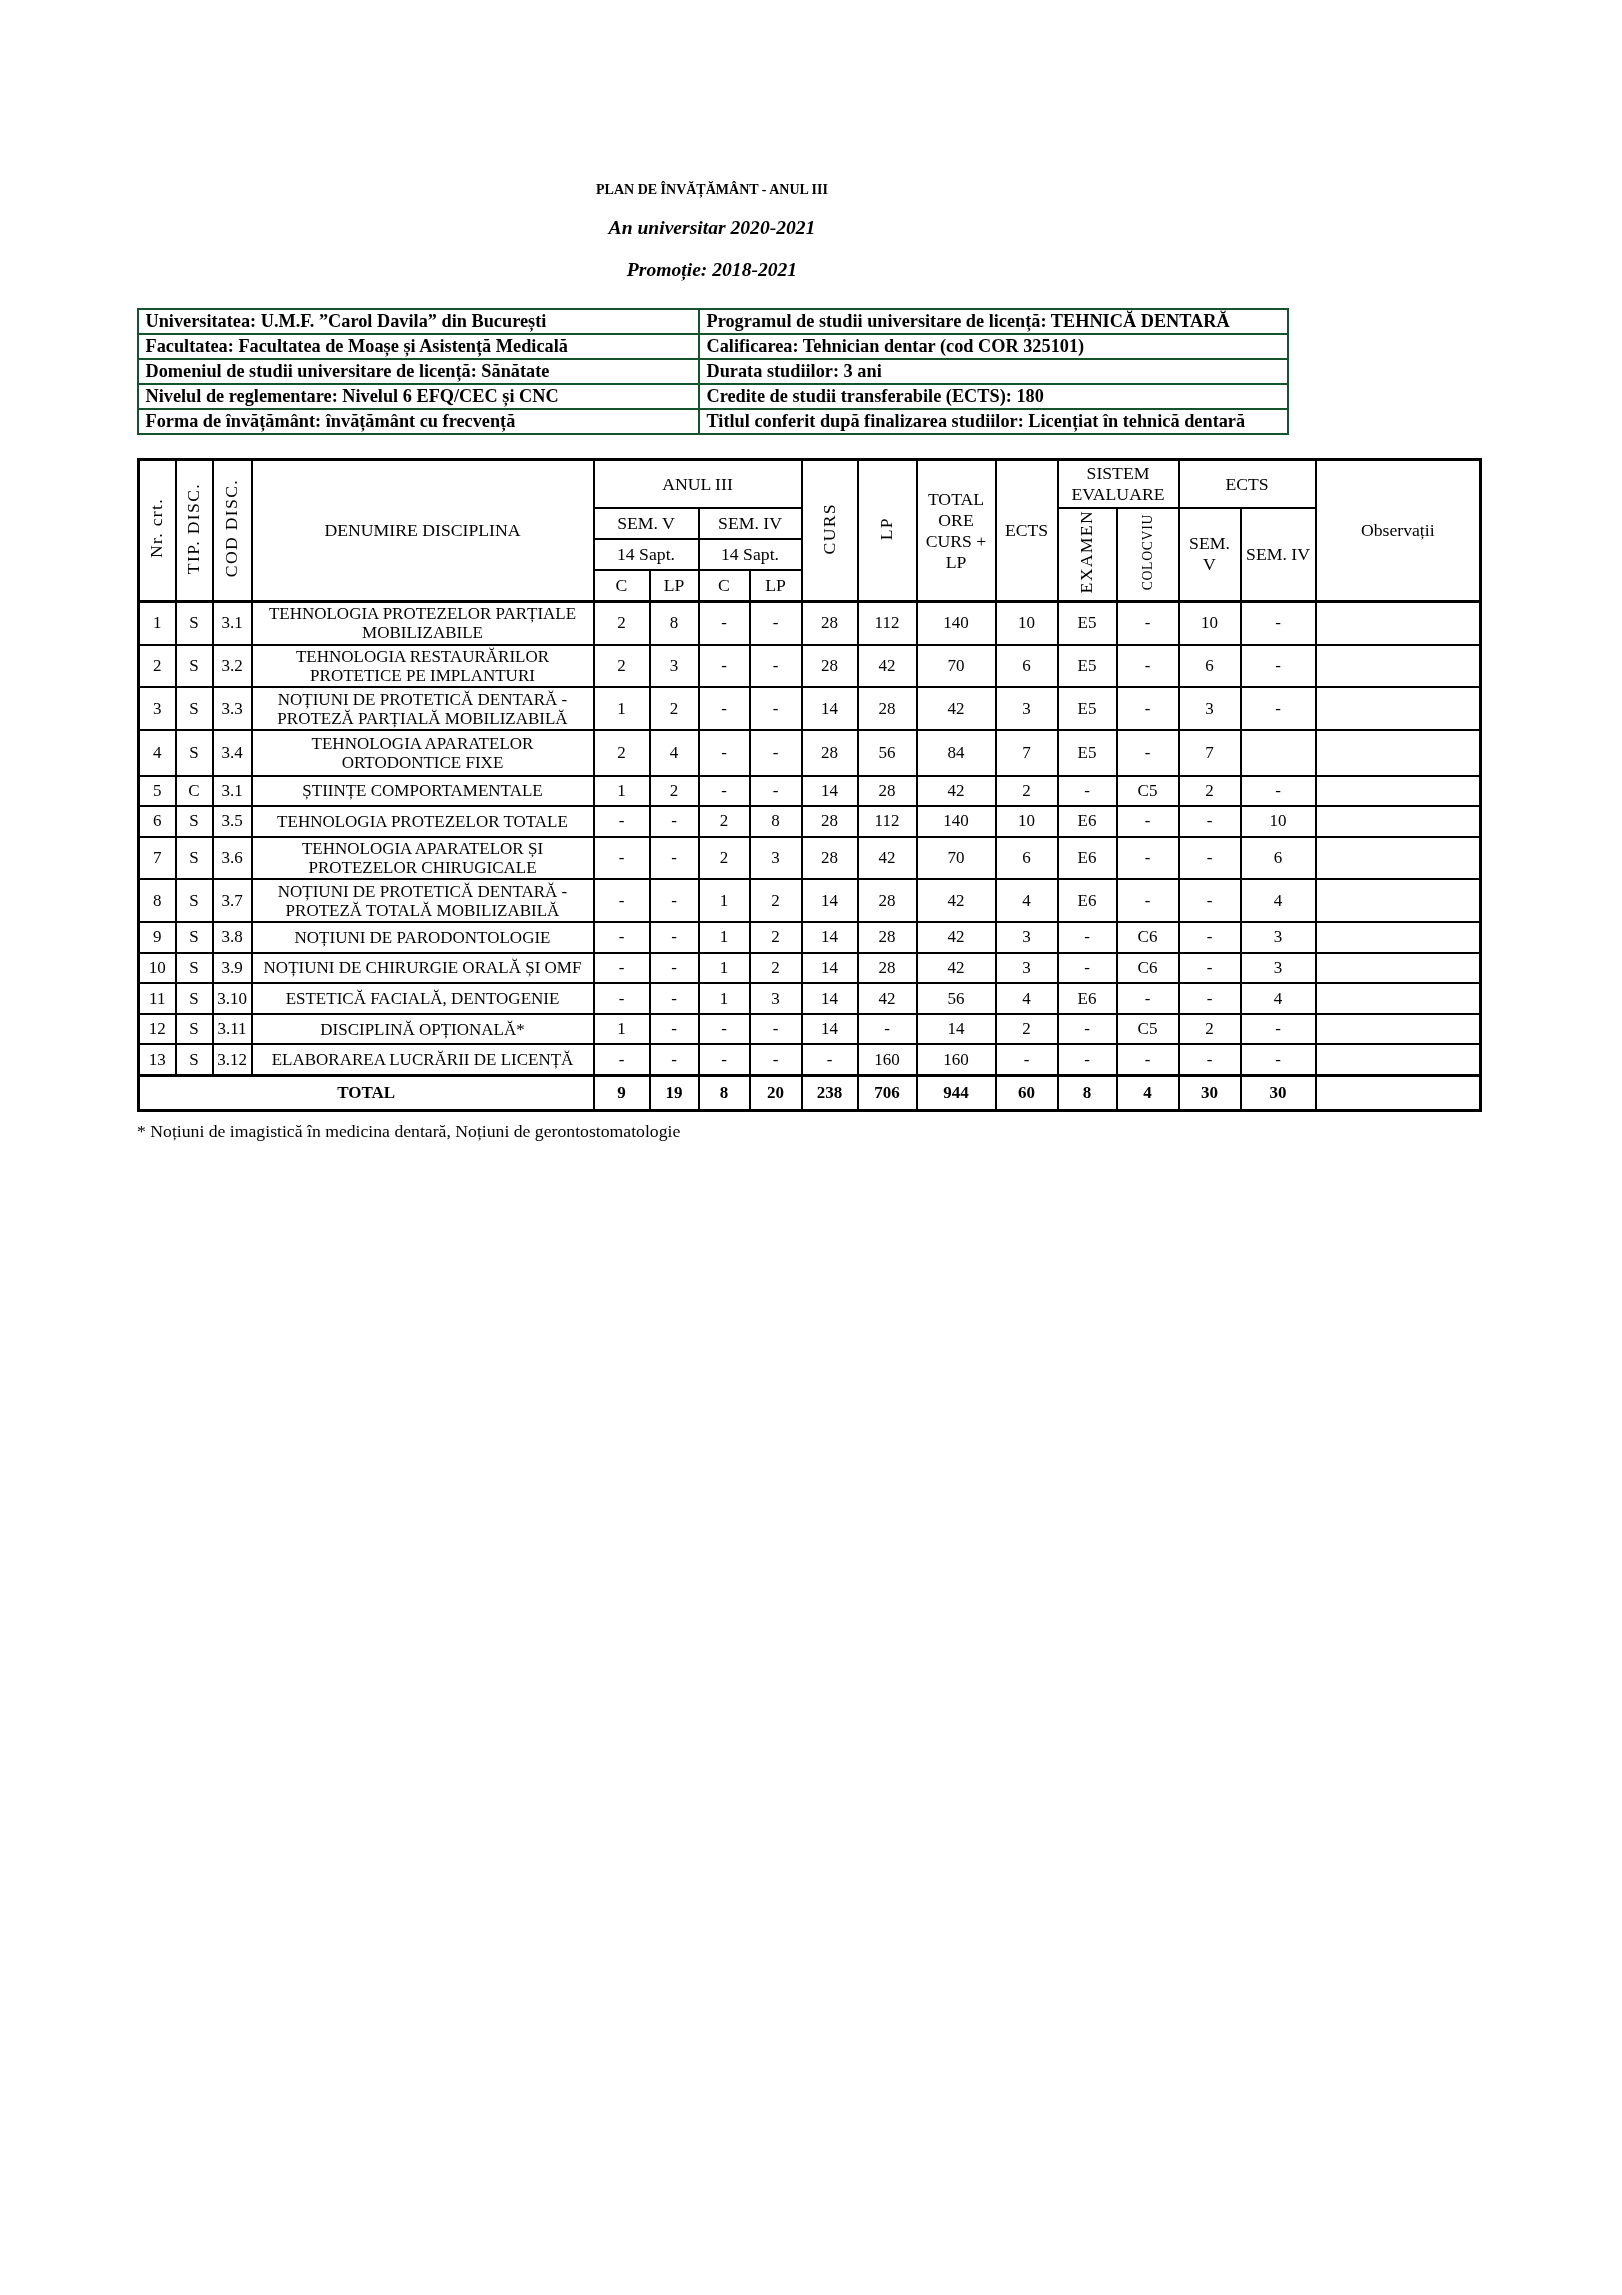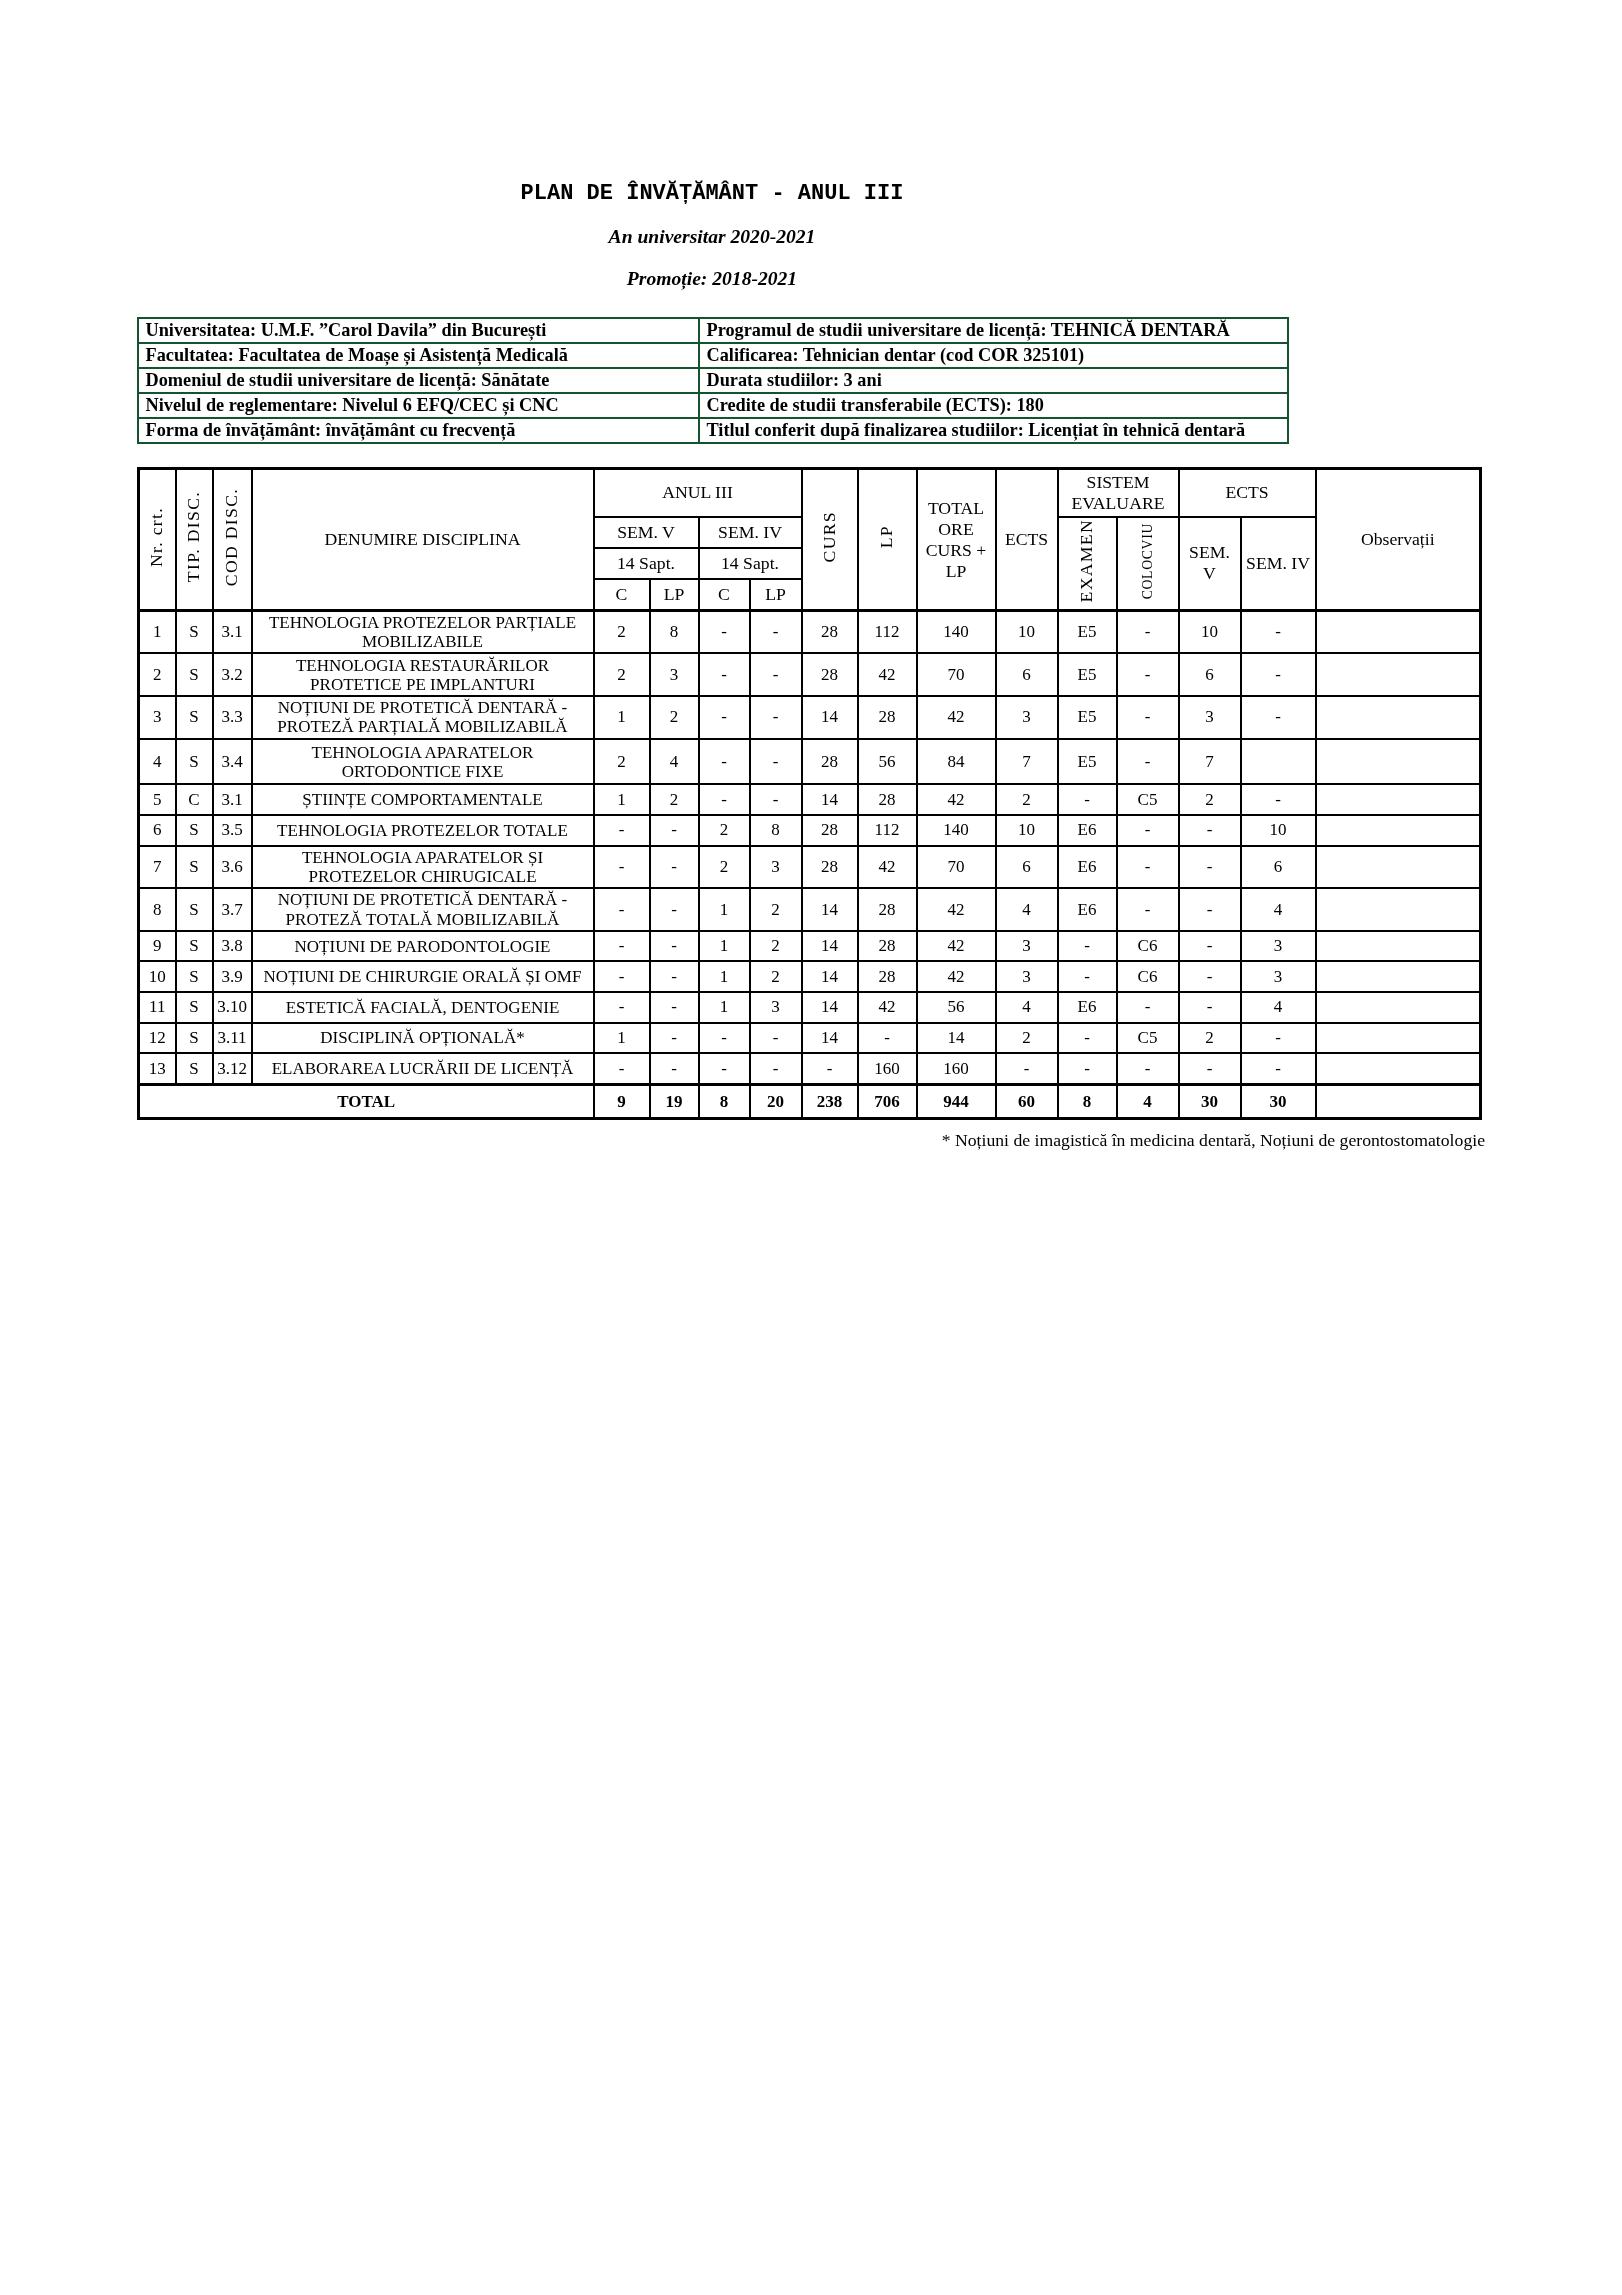--- a/index.html
+++ b/index.html
@@ -5,21 +5,21 @@
   html, body { margin:0; padding:0; background:#ffffff; }
   body {
     width:1622px; height:2295px; position:relative;
     font-family:"Liberation Serif","DejaVu Serif",serif;
     color:#000;
   }
   .sheet { position:absolute; left:137px; top:182px; width:1348px; }
 
   
   .titles { width:1150px; text-align:center; }
-  .title-main { font-size:22px; font-weight:bold; line-height:1.1;font-family:Liberation Mono, monospace; }
+  .title-main { font-size:14px; font-weight:bold; line-height:1.1; }
   .title-sub { font-size:19.6px; font-weight:bold; line-height:1.1; margin-top:20px;font-style:italic; }
 
   
   table.info {
     border-collapse:collapse; table-layout:fixed;
     width:1150px; margin-top:27.5px;
     border:2.6px solid #000;
   }
   table.info td {
     border:2px solid #14532d; font-weight:bold; font-size:18.3px;
@@ -54,21 +54,21 @@
   .vert.small { font-size:13.7px; letter-spacing:0.7px; }
 
   table.main tbody td { height:26px; border-width:2.6px 2px; }
   table.main tbody tr:nth-child(4) td { height:41px; }
   table.main tbody tr.total-row td { height:29px; font-weight:bold; border-width:3.3px 2px;border-radius:6px; }
   td.c-denumire { text-align:left; padding:1.3px 5.2px; line-height:1.12; }
   td.c-total_ore_curs_lp { font-weight:bold; }
   td.c-total-label { font-weight:bold; }
 
   
-  .footnote { font-size:17.7px; margin-top:9.2px; text-align:right; }
+  .footnote { font-size:17.7px; margin-top:9.2px; text-align:left; }
 </style>
 </head>
 <body>
 
 <div class="sheet">
 
   <div class="titles">
     <div class="title-main">PLAN DE ÎNVĂȚĂMÂNT - ANUL III</div>
     <div class="title-sub">An universitar 2020-2021</div>
     <div class="title-sub">Promoție: 2018-2021</div>

